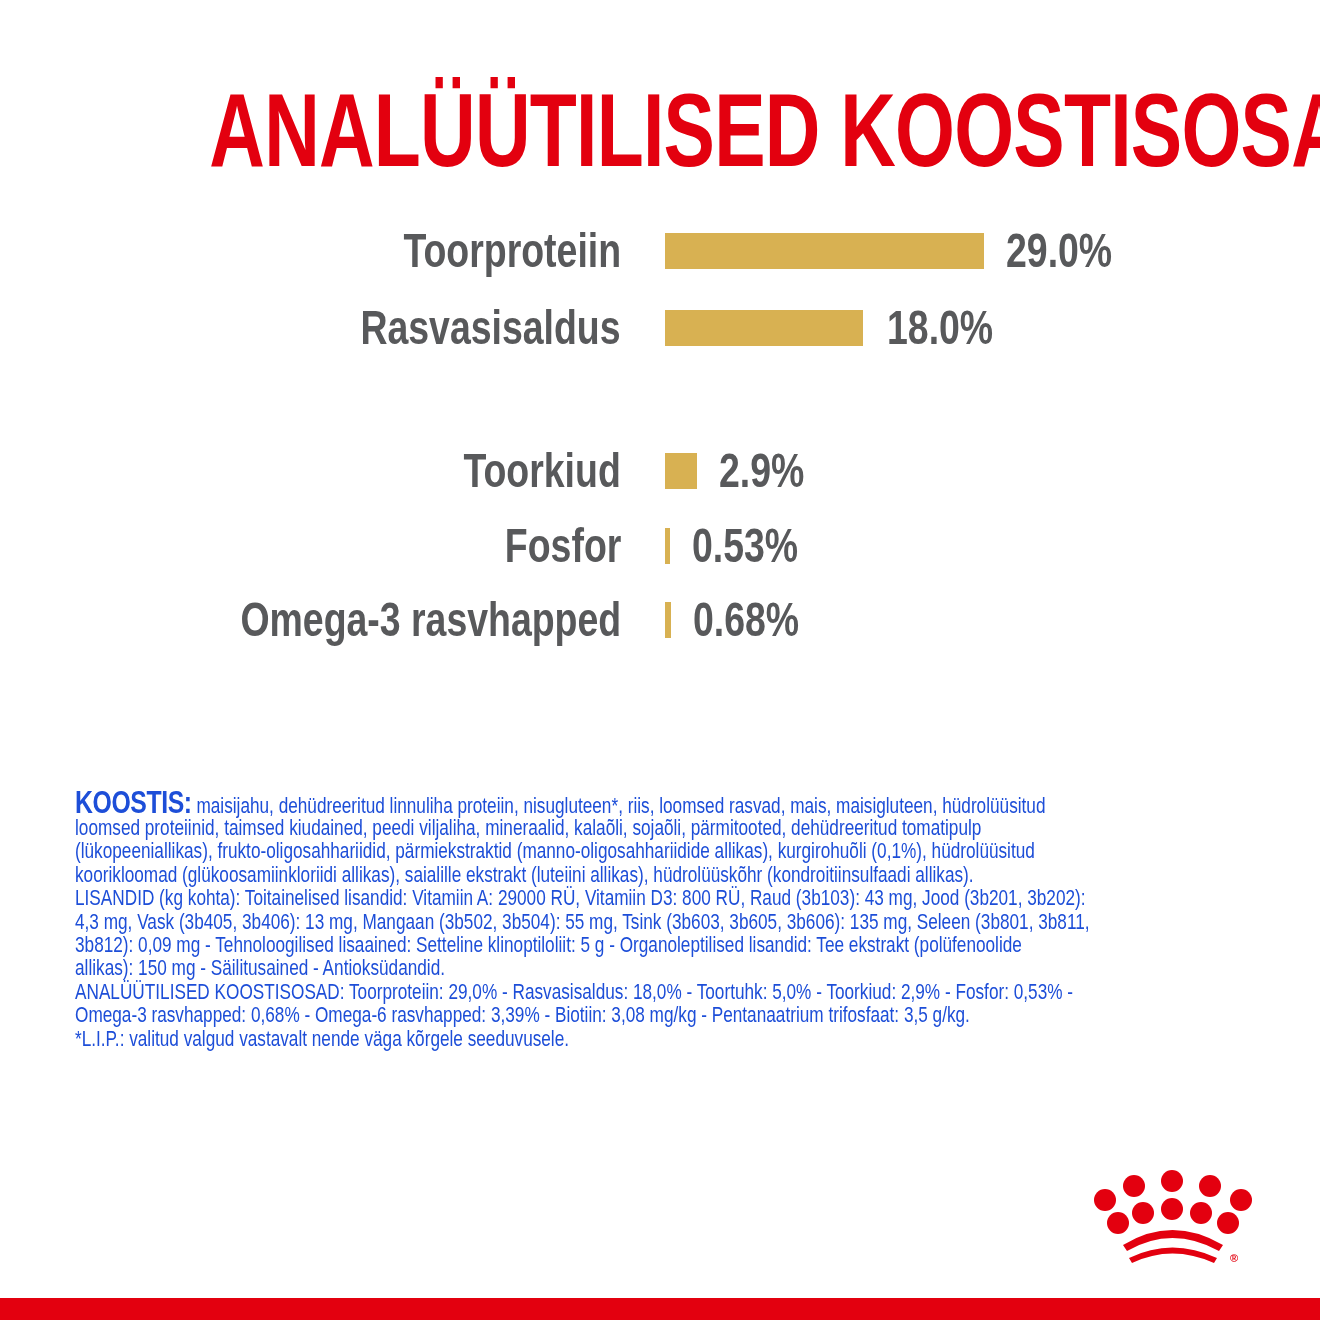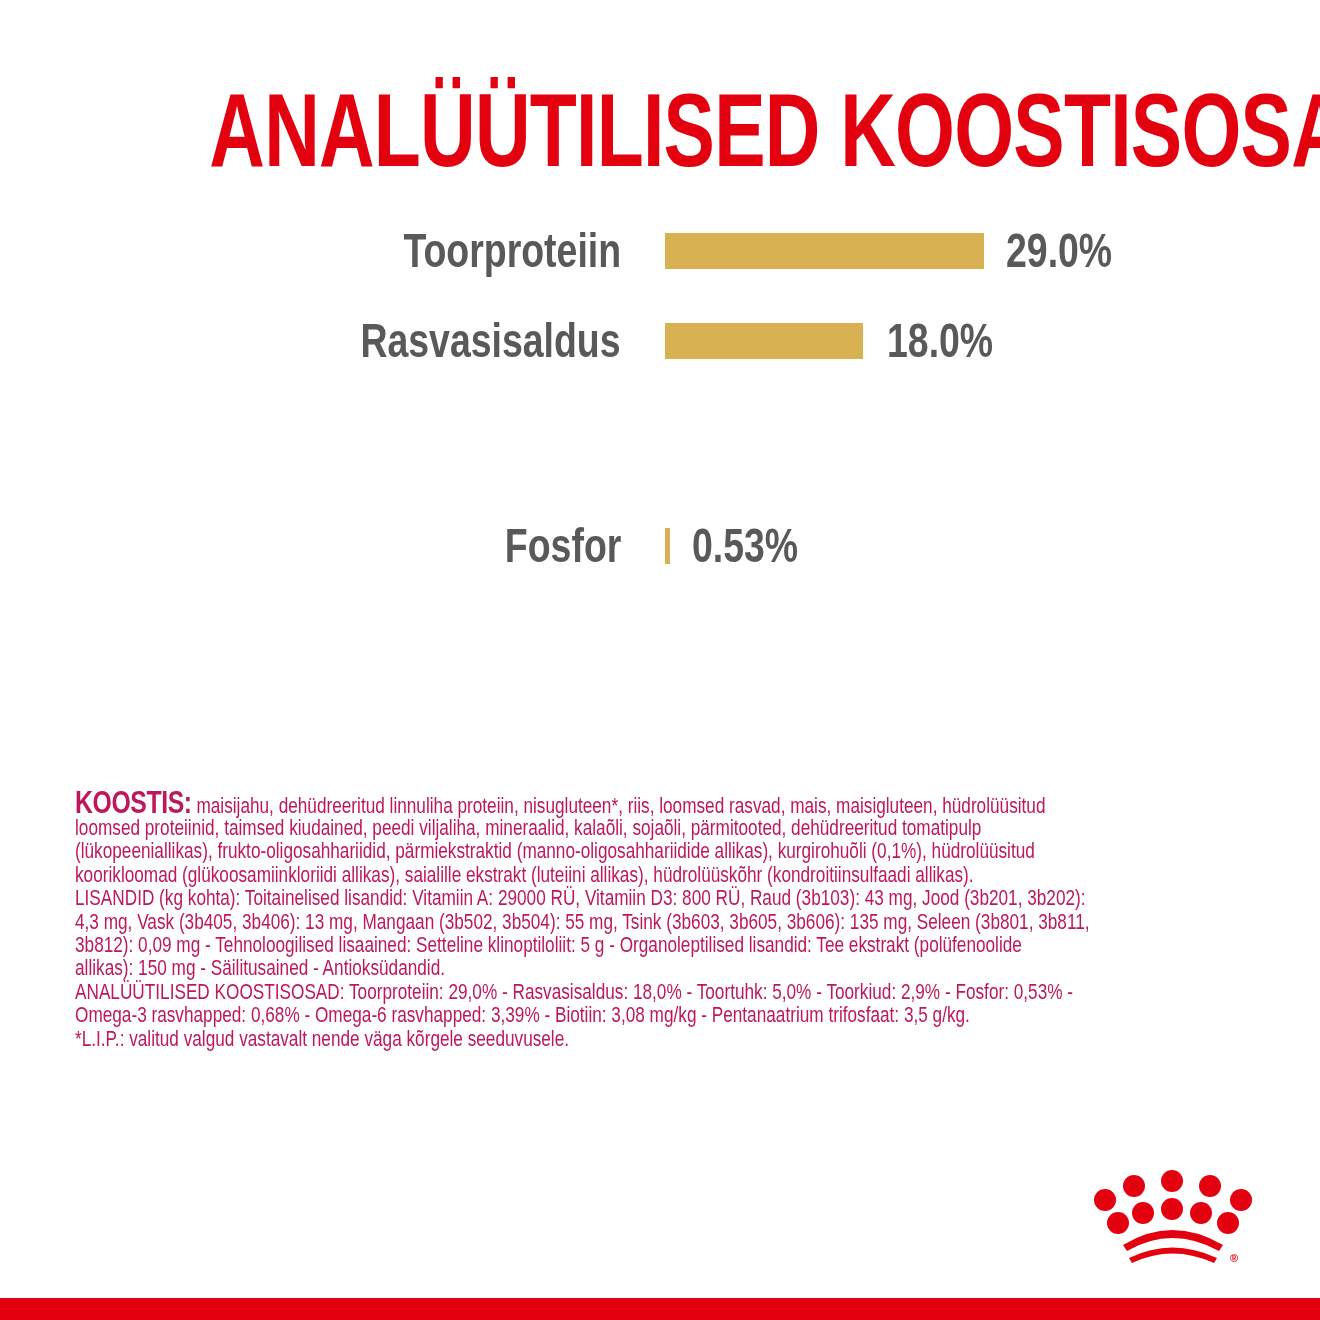--- a/index.html
+++ b/index.html
@@ -24,21 +24,21 @@
     white-space: nowrap; transform: scaleX(0.78); transform-origin: right center;
   }
   .bar { position: absolute; left: 665px; top: 0; height: 36px; background: #d8b152; }
   .value {
     position: absolute; top: -9px;
     color: #58595b; font-weight: bold; font-size: 48px; line-height: 54px;
     white-space: nowrap; transform: scaleX(0.78); transform-origin: left center;
   }
   .body-text {
     position: absolute; left: 75px; top: 788px; width: 1200px;
-    color: #be185d; font-size: 21.5px;
+    color: #1d4ed8; font-size: 21.5px;
   }
   .line {
     height: 23.4px; line-height: 23.4px; white-space: nowrap;
     transform: scaleX(0.80); transform-origin: left center;
   }
   .koostis-label { font-weight: bold; font-size: 31px; letter-spacing: -0.5px; }
   .line.first { height: 29px; line-height: 29px; }
   .logo { position: absolute; left: 1085px; top: 1165px; width: 180px; height: 100px; }
   .bottom-bar { position: absolute; left: 0; top: 1298px; width: 1320px; height: 22px; background: #e3000f; }
 </style>
@@ -46,29 +46,39 @@
 <body>
 
 <div class="title"><span>ANALÜÜTILISED KOOSTISOSAD</span></div>
 
 <div class="chart">
   <div class="row" style="top:233px">
     <div class="label">Toorproteiin</div>
     <div class="bar" style="width:319px"></div>
     <div class="value" style="left:1006px">29.0%</div>
   </div>
-  <div class="row" style="top:323px">
+  <div class="row" style="top:310px">
     <div class="label">Rasvasisaldus</div>
     <div class="bar" style="width:198px"></div>
     <div class="value" style="left:887px">18.0%</div>
+  </div>
+  <div class="row" style="top:453px">
+    <div class="label">Toorkiud</div>
+    <div class="bar" style="width:32px"></div>
+    <div class="value" style="left:719px">2.9%</div>
   </div>
   <div class="row" style="top:528px">
     <div class="label">Fosfor</div>
     <div class="bar" style="width:5px"></div>
     <div class="value" style="left:692px">0.53%</div>
+  </div>
+  <div class="row" style="top:602px">
+    <div class="label">Omega-3 rasvhapped</div>
+    <div class="bar" style="width:6px"></div>
+    <div class="value" style="left:693px">0.68%</div>
   </div>
 </div>
 
 <div class="body-text">
   <div class="line first"><span class="koostis-label">KOOSTIS:</span><span> maisijahu, dehüdreeritud linnuliha proteiin, nisugluteen*, riis, loomsed rasvad, mais, maisigluteen, hüdrolüüsitud</span></div>
   <div class="line">loomsed proteiinid, taimsed kiudained, peedi viljaliha, mineraalid, kalaõli, sojaõli, pärmitooted, dehüdreeritud tomatipulp</div>
   <div class="line">(lükopeeniallikas), frukto-oligosahhariidid, pärmiekstraktid (manno-oligosahhariidide allikas), kurgirohuõli (0,1%), hüdrolüüsitud</div>
   <div class="line">koorikloomad (glükoosamiinkloriidi allikas), saialille ekstrakt (luteiini allikas), hüdrolüüskõhr (kondroitiinsulfaadi allikas).</div>
   <div class="line">LISANDID (kg kohta): Toitainelised lisandid: Vitamiin A: 29000 RÜ, Vitamiin D3: 800 RÜ, Raud (3b103): 43 mg, Jood (3b201, 3b202):</div>
   <div class="line">4,3 mg, Vask (3b405, 3b406): 13 mg, Mangaan (3b502, 3b504): 55 mg, Tsink (3b603, 3b605, 3b606): 135 mg, Seleen (3b801, 3b811,</div>

